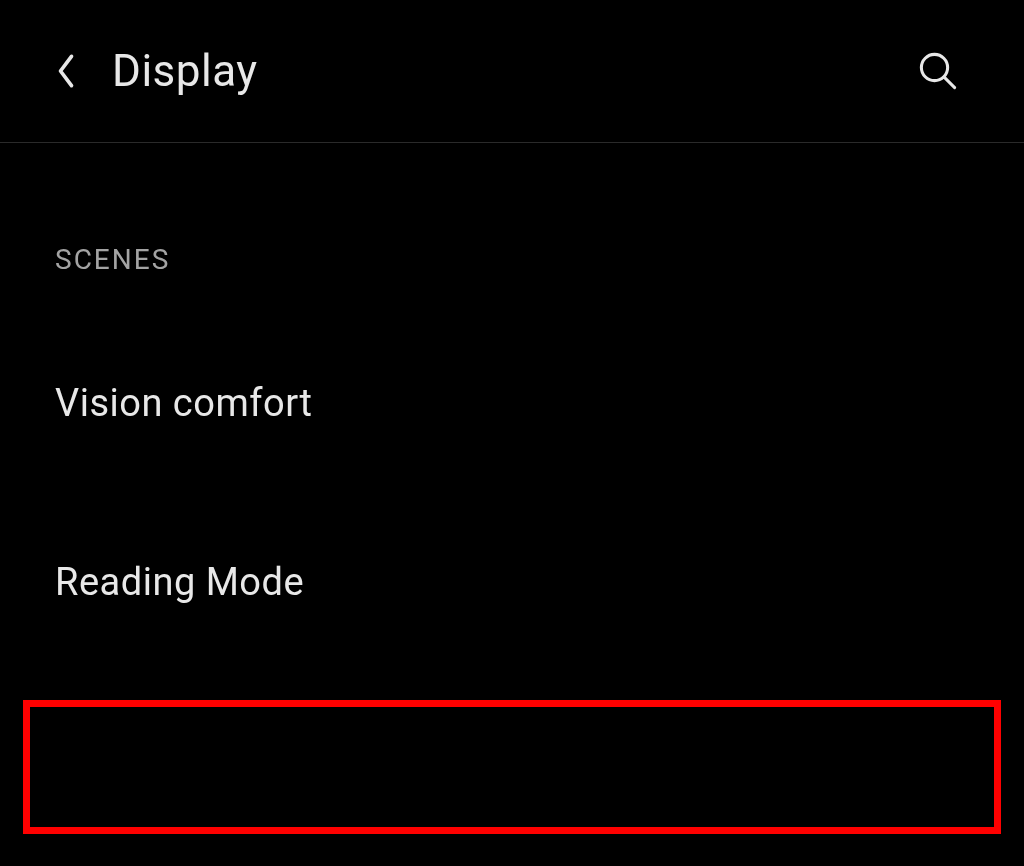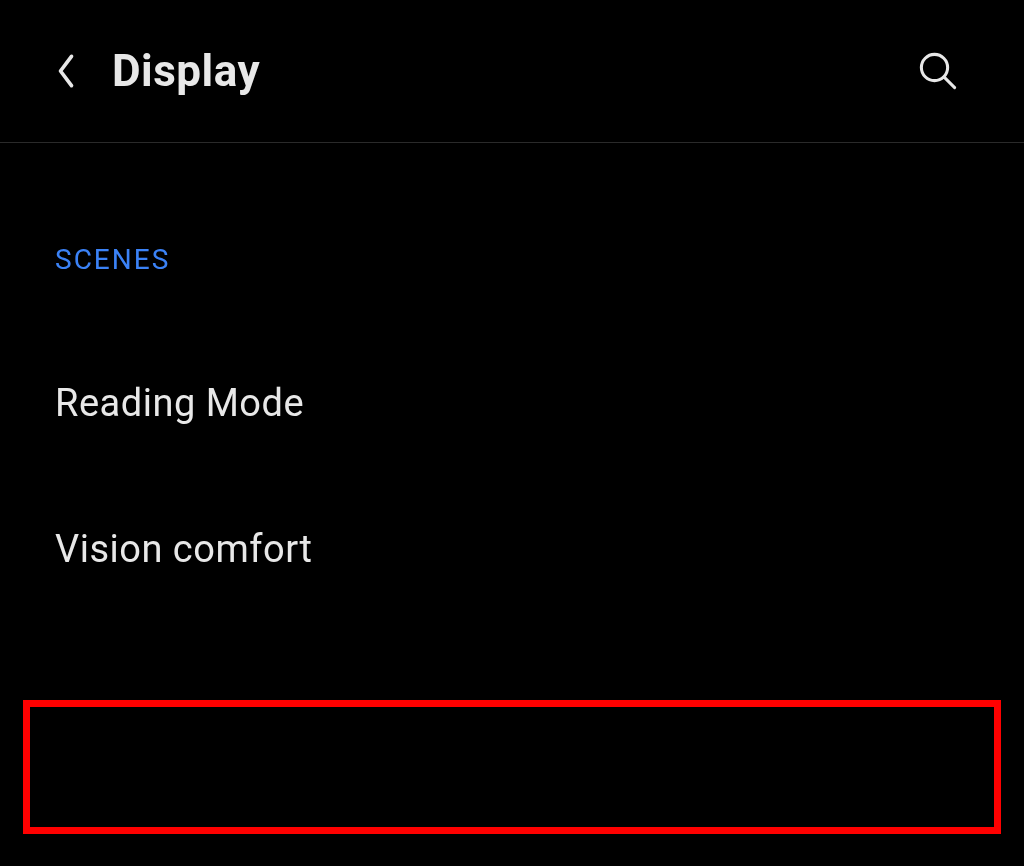--- a/index.html
+++ b/index.html
@@ -32,39 +32,39 @@
       justify-content: center;
       cursor: pointer;
     }
     .back-icon svg {
       width: 22px;
       height: 38px;
     }
     .page-title {
       color: #e8e8e8;
       font-size: 44px;
-      font-weight: 700;
+      font-weight: 400;
       letter-spacing: 0.5px;
     }
     .search-icon {
       display: flex;
       align-items: center;
       justify-content: center;
       cursor: pointer;
       margin-right: 10px;
     }
     .search-icon svg {
       width: 42px;
       height: 42px;
     }
     .content {
       padding: 100px 55px 0 55px;
     }
     .section-label {
-      color: #3b82f6;
+      color: #a3a3a3;
       font-size: 28px;
       font-weight: 400;
       letter-spacing: 2px;
       margin-bottom: 85px;
     }
     .list-item {
       color: #e8e8e8;
       font-size: 38px;
       font-weight: 400;
       padding: 20px 0;
@@ -106,19 +106,19 @@
     <svg viewBox="0 0 48 48" fill="none" stroke="#e8e8e8" stroke-width="3.5" stroke-linecap="round">
       <circle cx="20" cy="20" r="15"></circle>
       <line x1="31" y1="31" x2="43" y2="43"></line>
     </svg>
   </div>
 </div>
 
 <div class="content">
   <div class="section-label">SCENES</div>
 
+  <div class="list-item vision">Vision comfort</div>
+
   <div class="list-item reading">Reading Mode</div>
-
-  <div class="list-item vision">Vision comfort</div>
 
 </div>
 
 <div class="highlight-box"></div>
 
 </body></html>

